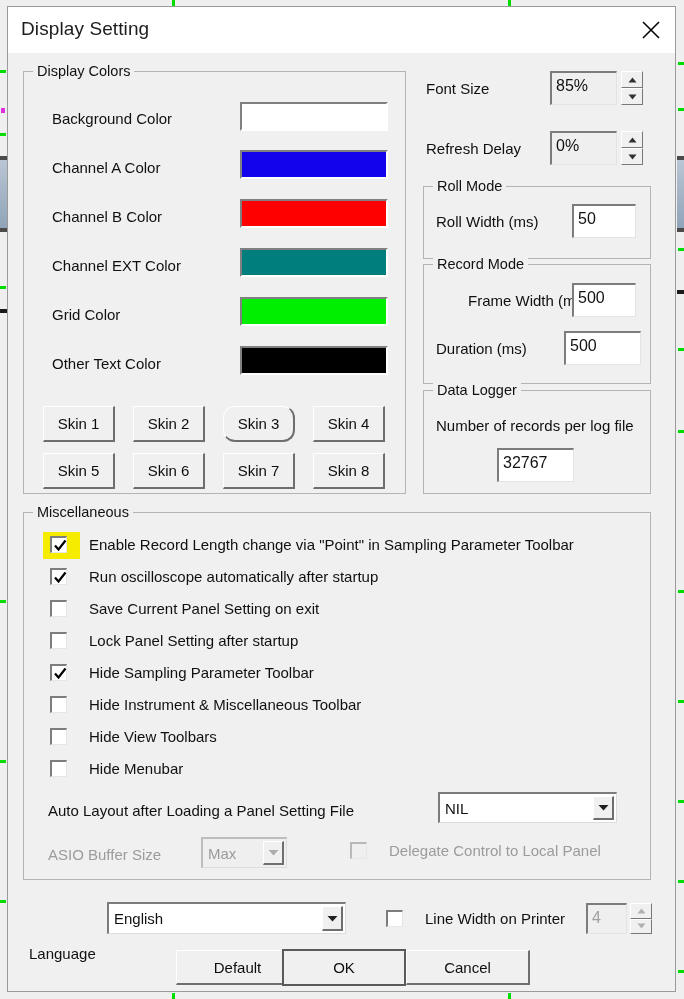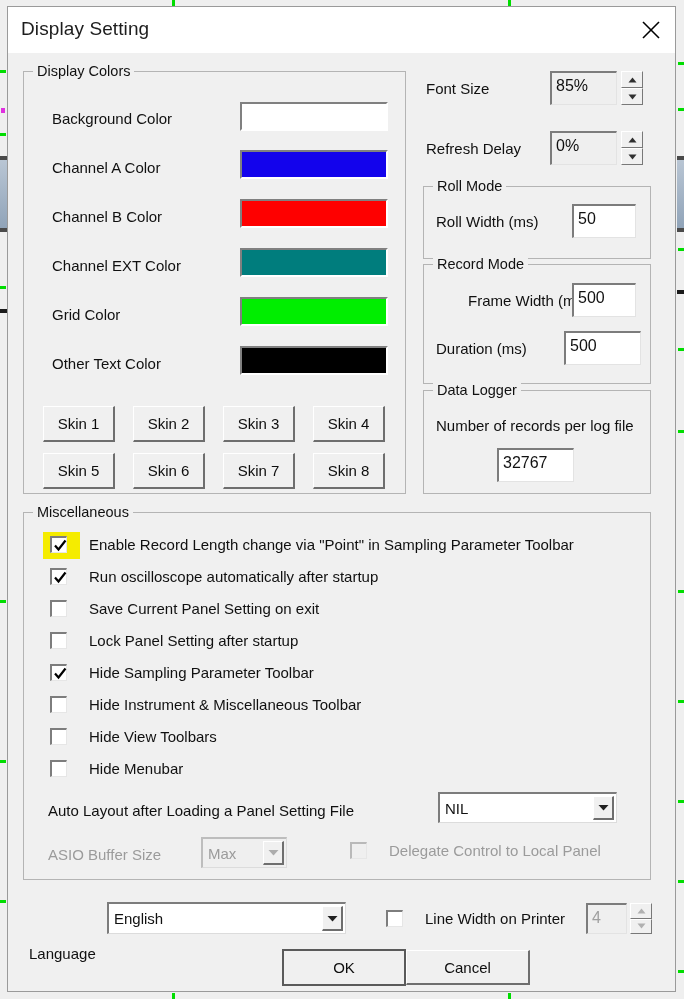--- a/index.html
+++ b/index.html
@@ -268,21 +268,21 @@
         <i style="background:#00ee00;"></i>
       </div>
 
       <span class="lbl" style="left:28px; top:283px;">Other Text Color</span>
       <div class="swatch" style="left:216px; top:274px; width:148px; height:29px;">
         <i style="background:#000000;"></i>
       </div>
 
       <div class="btn" style="left:19px; top:334px; width:72px; height:36px;">Skin 1</div>
       <div class="btn" style="left:109px; top:334px; width:72px; height:36px;">Skin 2</div>
-      <div class="btn" style="left:199px; top:334px; width:72px; height:36px;">Skin 3</div>
+      <div class="btn" style="left:199px; top:334px; width:72px; height:36px;border-radius:12px;">Skin 3</div>
       <div class="btn" style="left:289px; top:334px; width:72px; height:36px;">Skin 4</div>
 
       <div class="btn" style="left:19px; top:381px; width:72px; height:36px;">Skin 5</div>
       <div class="btn" style="left:109px; top:381px; width:72px; height:36px;">Skin 6</div>
       <div class="btn" style="left:199px; top:381px; width:72px; height:36px;">Skin 7</div>
       <div class="btn" style="left:289px; top:381px; width:72px; height:36px;">Skin 8</div>
     </div>
 
     <span class="lbl" style="left:418px; top:27px;">Font Size</span>
     <div class="field gray" style="left:542px; top:18px; width:67px; height:34px;">85%</div>
@@ -437,17 +437,18 @@
             <polygon points="4.5,0.5 8.5,5.5 0.5,5.5" fill="#b0b0b0"></polygon>
           </svg>
       </div>
       <div class="sb">
         <svg width="9" height="6" viewBox="0 0 9 6">
             <polygon points="4.5,5.5 0.5,0.5 8.5,0.5" fill="#b0b0b0"></polygon>
           </svg>
       </div>
     </div>
 
+    <div class="btn" style="left:168px; top:897px; width:124px; height:35px;">Default</div>
     <div class="btn default-focus" style="left:274px; top:896px; width:124px; height:37px;">OK</div>
     <div class="btn" style="left:398px; top:897px; width:124px; height:35px;">Cancel</div>
 
   </div>
 </div>
 
 </body></html>

